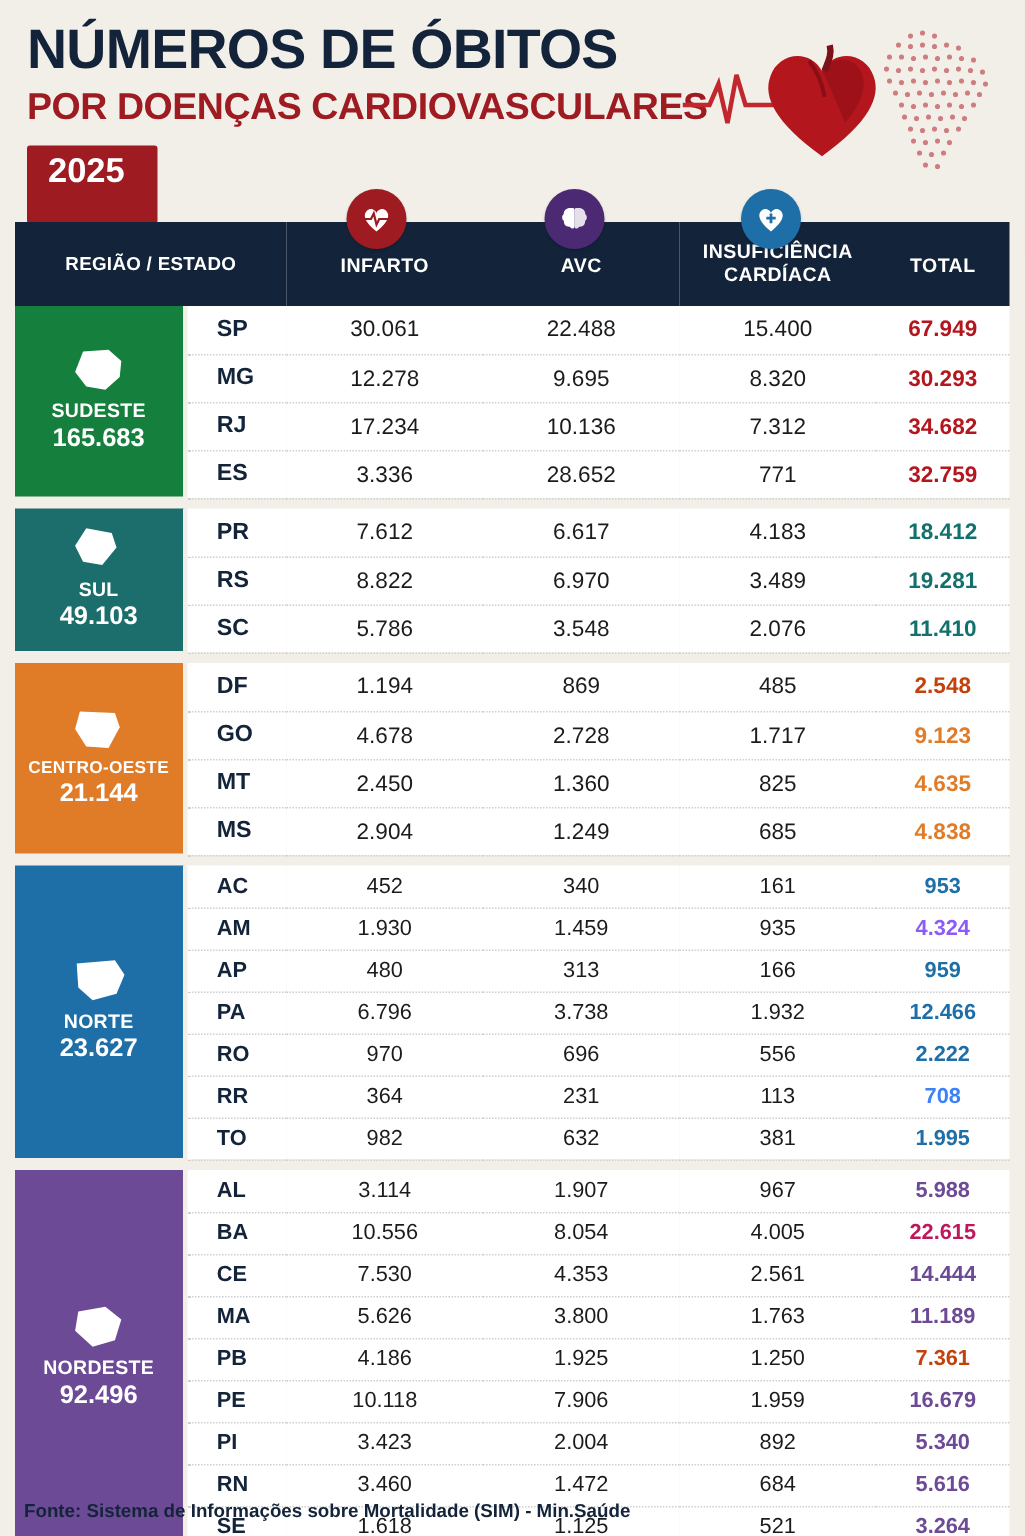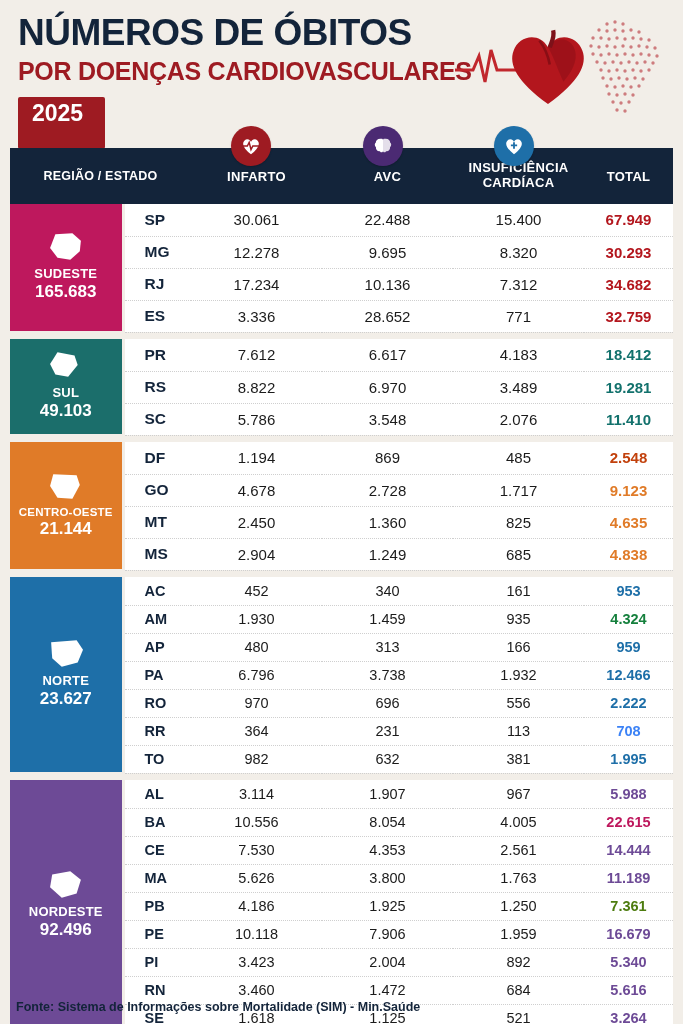--- a/index.html
+++ b/index.html
@@ -311,21 +311,21 @@
           <th>AVC</th>
           <th>
             <span class="sub2">INSUFICIÊNCIA</span>
             <span class="sub2">CARDÍACA</span>
           </th>
           <th>TOTAL</th>
         </tr>
       </thead>
       <tbody id="tbody">
           <tr class="row tall">
-            <td class="region-cell" rowspan="4" style="background:#be185d">
+            <td class="region-cell" rowspan="4" style="background:#15803d">
               <svg class="region-map" width="52" height="34" viewBox="0 0 40 32" fill="#ffffff">
                 <path d="M10 4 L26 3 L34 10 L33 20 L24 28 L12 26 L5 17 Z"></path>
               </svg>
               <div class="region-name">SUDESTE</div>
               <div class="region-total">165.683</div>
             </td>
             <td class="state">SP</td>
             <td>30.061</td>
             <td>22.488</td>
             <td>15.400</td>
@@ -436,21 +436,21 @@
             <td>452</td>
             <td>340</td>
             <td>161</td>
             <td class="total" style="color:#1e6fa8">953</td>
           </tr>
           <tr class="row">
             <td class="state">AM</td>
             <td>1.930</td>
             <td>1.459</td>
             <td>935</td>
-            <td class="total" style="color:#15803d">4.324</td>
+            <td class="total" style="color:#8b5cf6">4.324</td>
           </tr>
           <tr class="row">
             <td class="state">AP</td>
             <td>480</td>
             <td>313</td>
             <td>166</td>
             <td class="total" style="color:#1e6fa8">959</td>
           </tr>
           <tr class="row">
             <td class="state">PA</td>
@@ -516,21 +516,21 @@
             <td>5.626</td>
             <td>3.800</td>
             <td>1.763</td>
             <td class="total" style="color:#6d4a96">11.189</td>
           </tr>
           <tr class="row">
             <td class="state">PB</td>
             <td>4.186</td>
             <td>1.925</td>
             <td>1.250</td>
-            <td class="total" style="color:#4d7c0f">7.361</td>
+            <td class="total" style="color:#c2410c">7.361</td>
           </tr>
           <tr class="row">
             <td class="state">PE</td>
             <td>10.118</td>
             <td>7.906</td>
             <td>1.959</td>
             <td class="total" style="color:#6d4a96">16.679</td>
           </tr>
           <tr class="row">
             <td class="state">PI</td>

